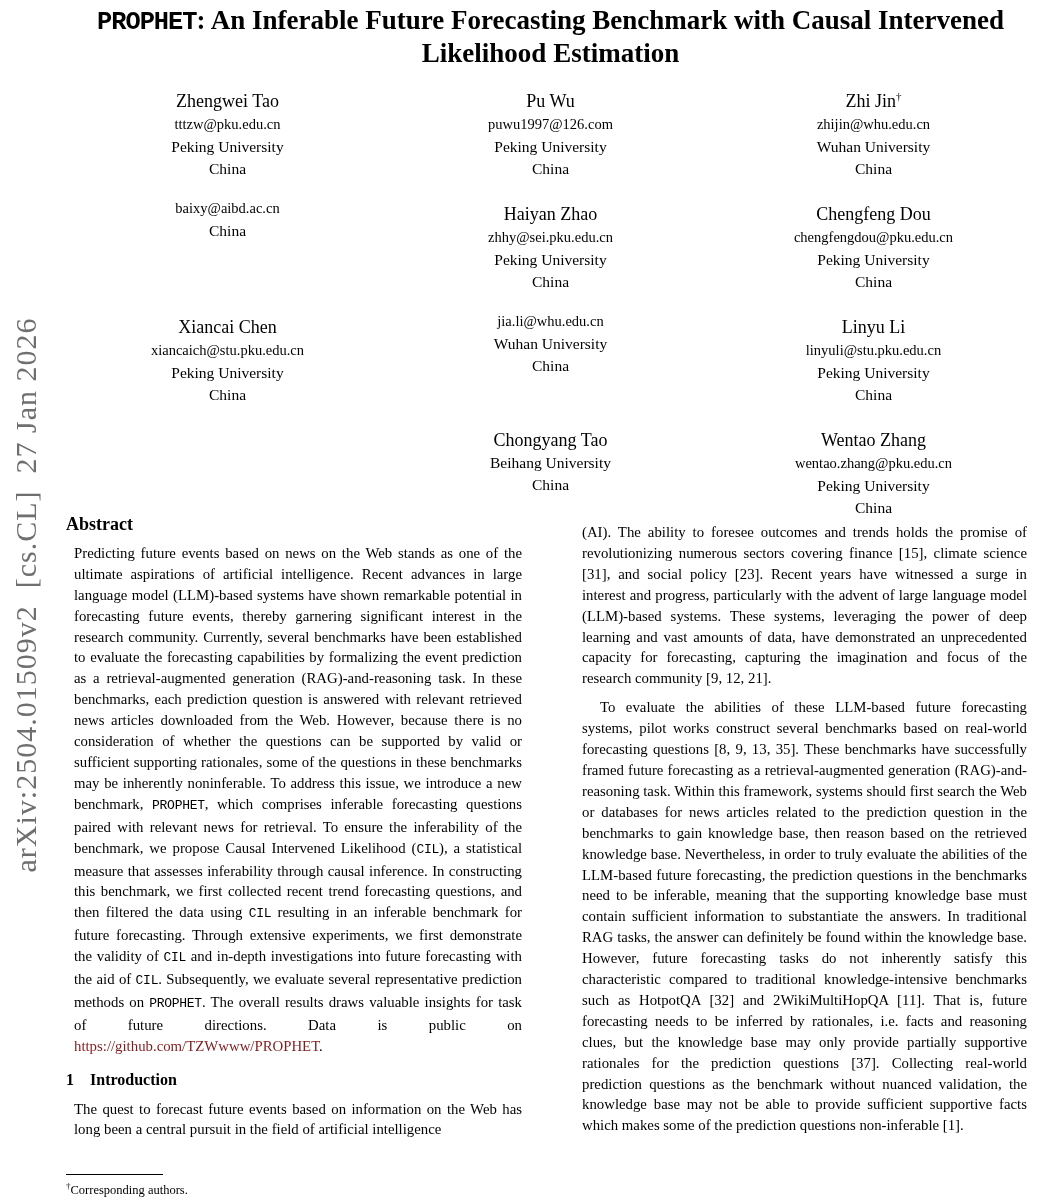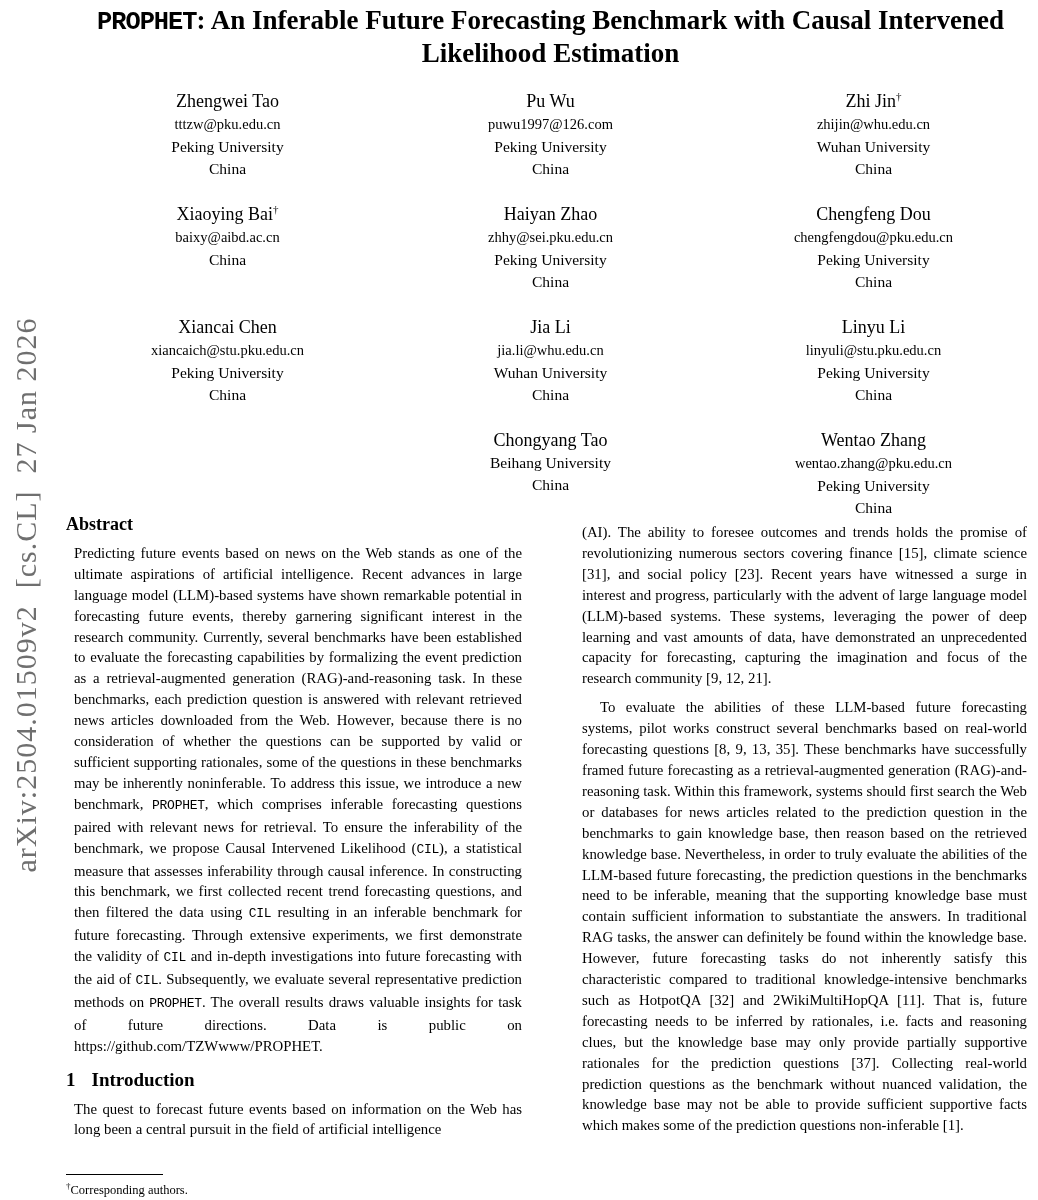--- a/index.html
+++ b/index.html
@@ -64,21 +64,21 @@
   }
   .col-left  { left: 66px;  width: 464px; height: 686px; }
   .col-right { left: 574px; width: 461px; }
   .abstract-h {
     font-size: 18px;
     font-weight: bold;
     text-align: left;
     margin: 0 0 7px 0;
   }
   .section-h {
-    font-size: 19px;
+    font-size: 16px;
     font-weight: bold;
     text-align: left;
     margin: 13px 0 6px 0;
   }
   .section-h .sec-num { margin-right: 16px; }
   p { margin: 8px; }
   .indent { text-indent: 18px; }
   .footnote-wrap {
     position: absolute;
     left: 0;
@@ -88,21 +88,21 @@
     line-height: 15px;
     text-align: left;
   }
   .footnote-rule {
     width: 97px;
     border: none;
     border-top: 1px solid #000000;
     margin-bottom: 4px;
   }
   .footnote-wrap sup { font-size: 9px; }
-  .url { color: #000000; text-decoration: none; }
+  .url { color: #7f1d1d; text-decoration: none; }
 </style>
 </head>
 <body>
 
 <div class="page" style="background: rgb(255, 255, 255); color: rgb(0, 0, 0);">
 
   <div class="watermark" style="color: rgb(111, 111, 111);">arXiv:2504.01509v2  [cs.CL]  27 Jan 2026</div>
 
   <h1 class="paper-title"><span class="tt">PROPHET</span><span>: An Inferable Future Forecasting Benchmark with Causal Intervened Likelihood Estimation</span></h1>
 
@@ -124,21 +124,20 @@
       <div class="author">
         <div class="a-name"><span>Zhi Jin</span><sup>†</sup></div>
         <div class="a-email">zhijin@whu.edu.cn</div>
         <div class="a-affil">Wuhan University</div>
         <div class="a-country">China</div>
       </div>
     </div>
 
     <div class="author-row">
       <div class="author">
-        <div class="a-name"><span>Xiaoying Bai</span><sup>†</sup></div>
         <div class="a-email">baixy@aibd.ac.cn</div>
         <div class="a-country">China</div>
       </div>
       <div class="author">
         <div class="a-name"><span>Haiyan Zhao</span><sup></sup></div>
         <div class="a-email">zhhy@sei.pku.edu.cn</div>
         <div class="a-affil">Peking University</div>
         <div class="a-country">China</div>
       </div>
       <div class="author">
@@ -150,21 +149,20 @@
     </div>
 
     <div class="author-row">
       <div class="author">
         <div class="a-name"><span>Xiancai Chen</span><sup></sup></div>
         <div class="a-email">xiancaich@stu.pku.edu.cn</div>
         <div class="a-affil">Peking University</div>
         <div class="a-country">China</div>
       </div>
       <div class="author">
-        <div class="a-name"><span>Jia Li</span><sup></sup></div>
         <div class="a-email">jia.li@whu.edu.cn</div>
         <div class="a-affil">Wuhan University</div>
         <div class="a-country">China</div>
       </div>
       <div class="author">
         <div class="a-name"><span>Linyu Li</span><sup></sup></div>
         <div class="a-email">linyuli@stu.pku.edu.cn</div>
         <div class="a-affil">Peking University</div>
         <div class="a-country">China</div>
       </div>

